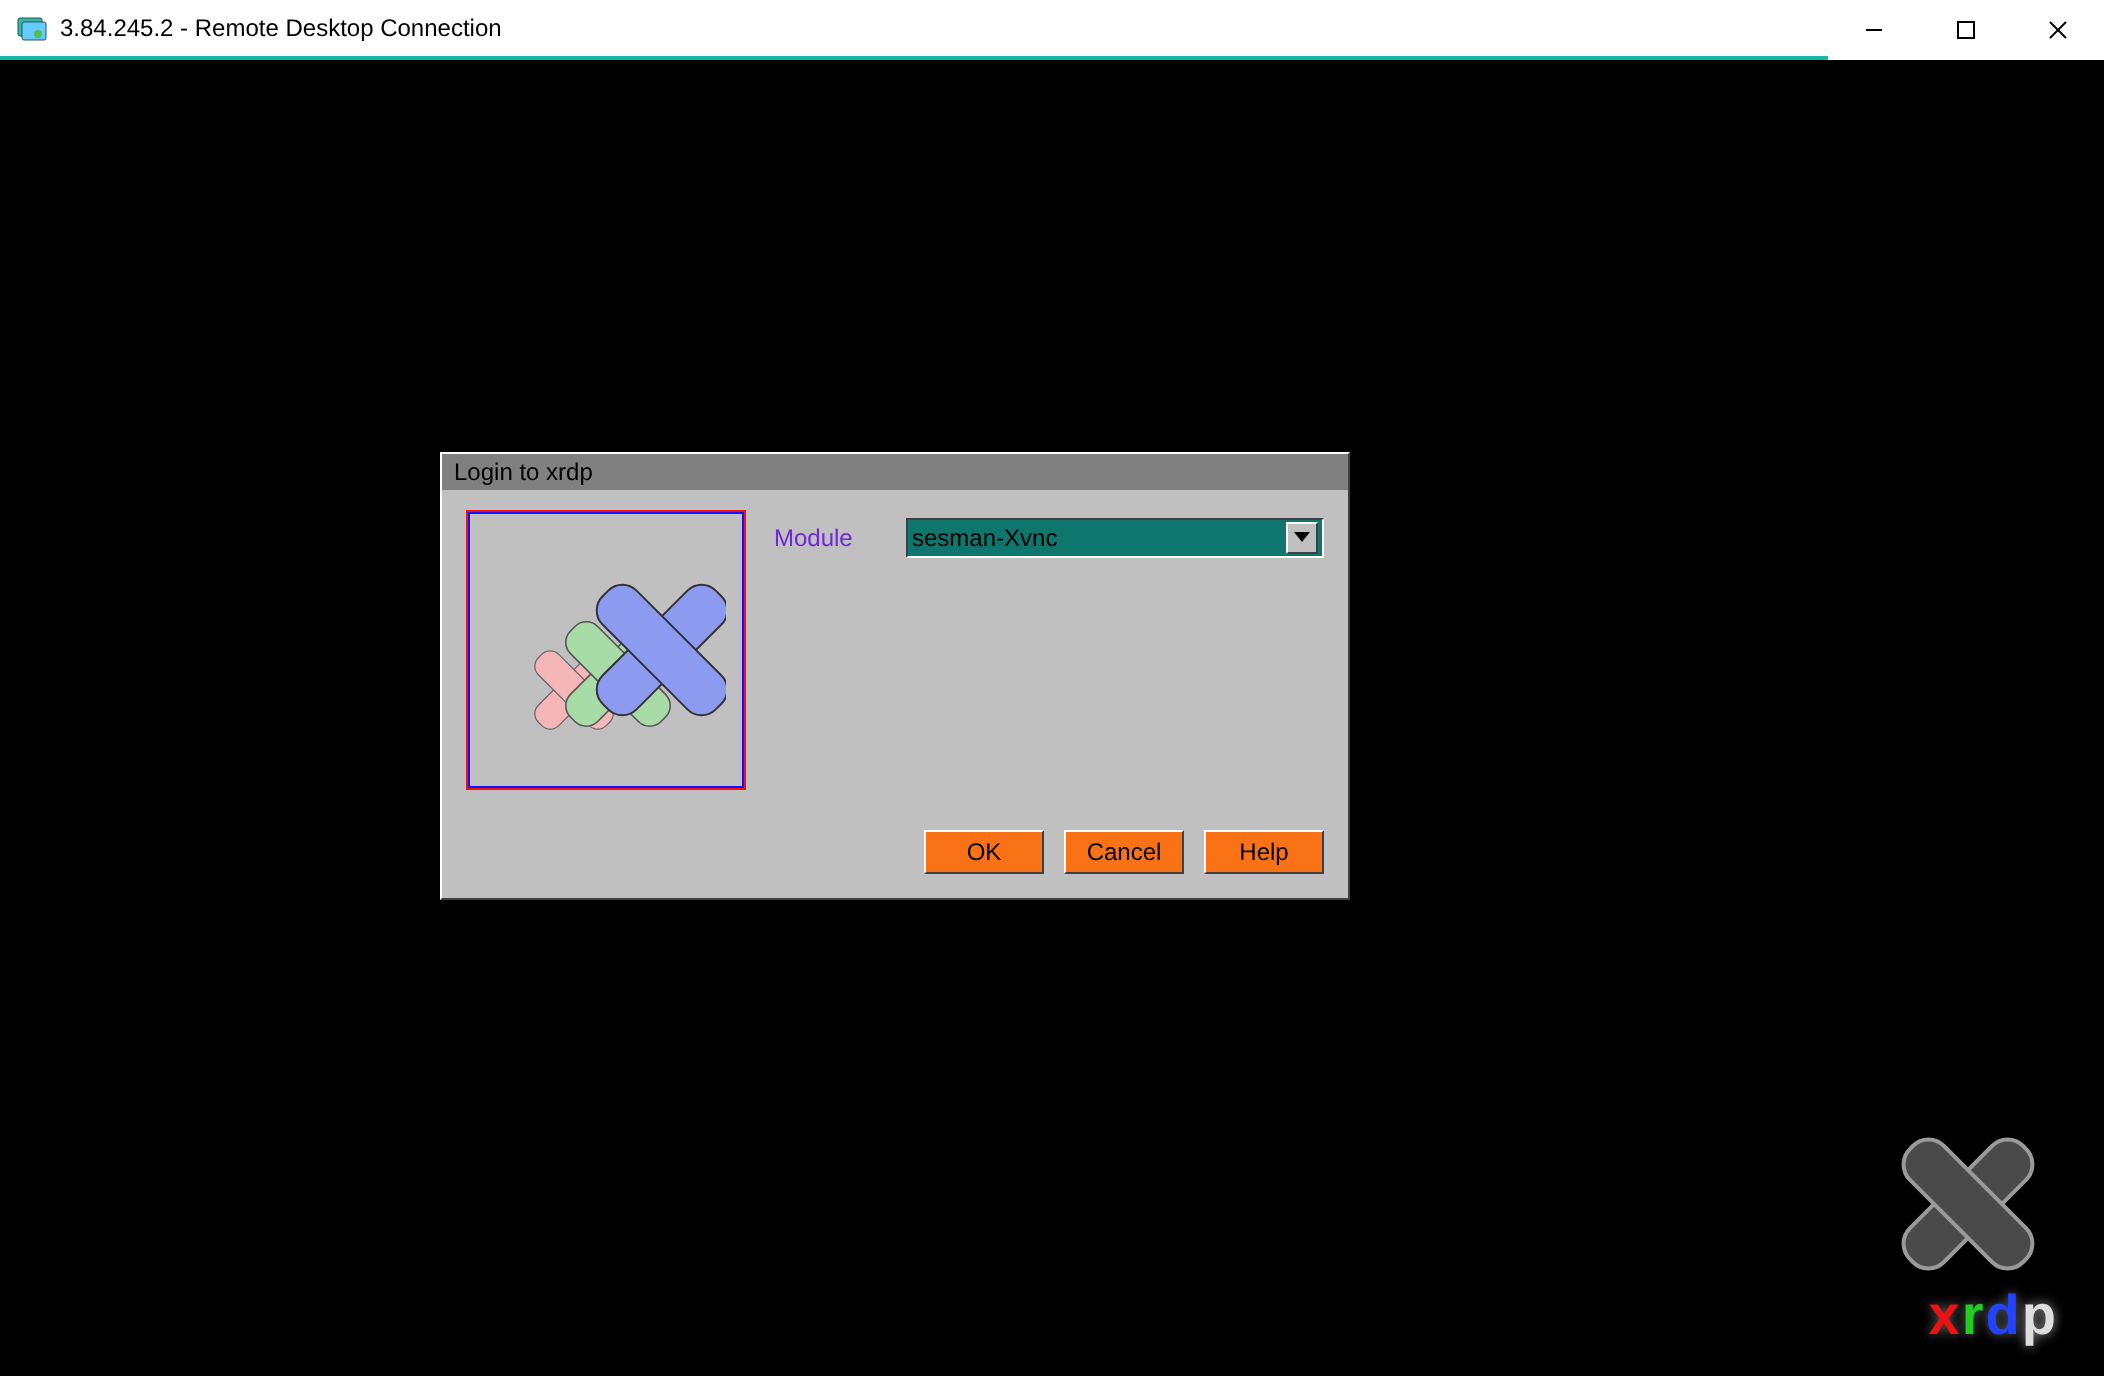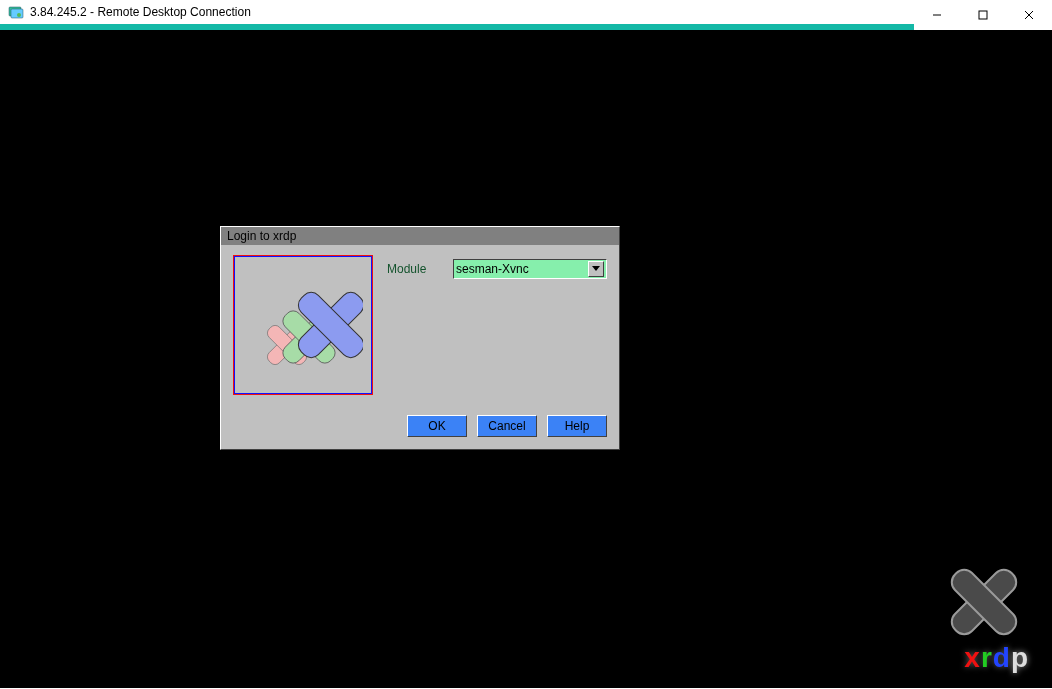--- a/index.html
+++ b/index.html
@@ -11,21 +11,21 @@
       height: 689px;
       overflow: hidden;
       position: relative;
     }
     
     .titlebar {
       height: 30px;
       background: #fff;
       display: flex;
       align-items: center;
-      border-bottom: 6px solid #14b8a6;
+      border-bottom: 2px solid #14b8a6;
     }
     .titlebar-icon {
       width: 16px; height: 16px;
       margin: 0 6px 0 8px;
       display: inline-block;
     }
     .titlebar-title {
       flex: 1;
       font-size: 12px;
       color: #000;
@@ -48,21 +48,21 @@
       left: 0; right: 0;
       top: 30px;
       height: 658px;
       background: #000;
     }
     
     .dialog {
       position: absolute;
       left: 220px;
       top: 196px;
-      width: 400px;
+      width: 455px;
       background: #c0c0c0;
       border-top: 1px solid #fff;
       border-left: 1px solid #fff;
       border-right: 1px solid #404040;
       border-bottom: 1px solid #404040;
     }
     .dialog-title {
       background: #808080;
       color: #000;
       font-size: 12px;
@@ -93,30 +93,30 @@
     }
     .form-row {
       display: flex;
       align-items: center;
       margin-bottom: 8px;
       height: 20px;
     }
     .form-label {
       width: 66px;
       font-size: 12px;
-      color: #14532d;
+      color: #6d28d9;
     }
     .form-select {
       flex: 1;
       height: 20px;
       border-top: 1px solid #404040;
       border-left: 1px solid #404040;
       border-right: 1px solid #fff;
       border-bottom: 1px solid #fff;
-      background: #86efac;
+      background: #0f766e;
       display: flex;
       align-items: center;
       font-size: 12px;
       padding: 0 2px;
     }
     .form-select-val { flex: 1; }
     .form-select-arrow {
       width: 16px; height: 16px;
       background: #c0c0c0;
       border-top: 1px solid #fff;
@@ -141,21 +141,21 @@
     }
     .button-row {
       display: flex;
       justify-content: flex-end;
       gap: 10px;
       padding: 8px 12px 12px 12px;
     }
     .btn {
       width: 60px;
       height: 22px;
-      background: #3b82f6;
+      background: #f97316;
       border-top: 1px solid #fff;
       border-left: 1px solid #fff;
       border-right: 1px solid #404040;
       border-bottom: 1px solid #404040;
       font-size: 12px;
       font-family: Tahoma, Arial, sans-serif;
       cursor: pointer;
     }
     
     .watermark {

